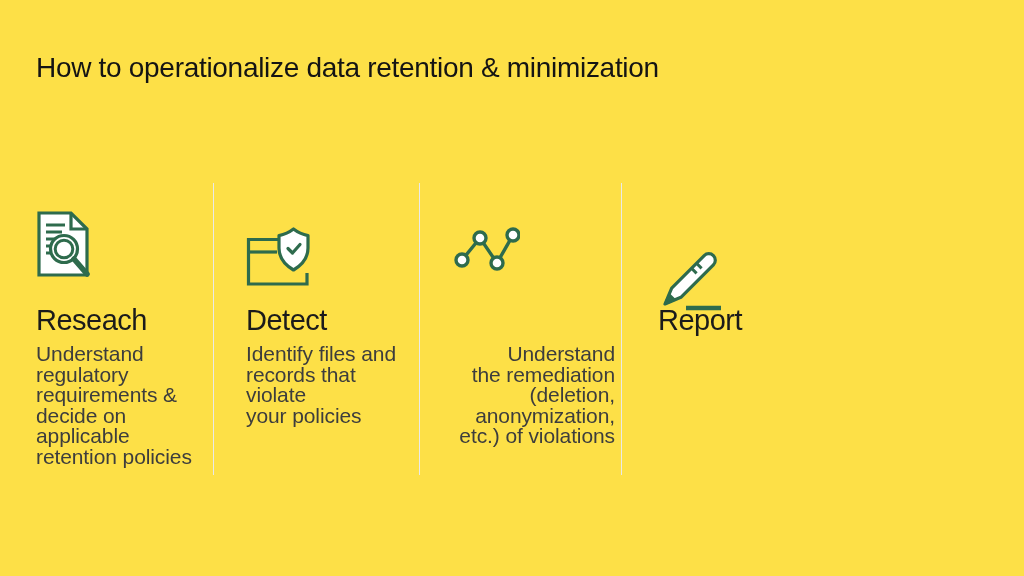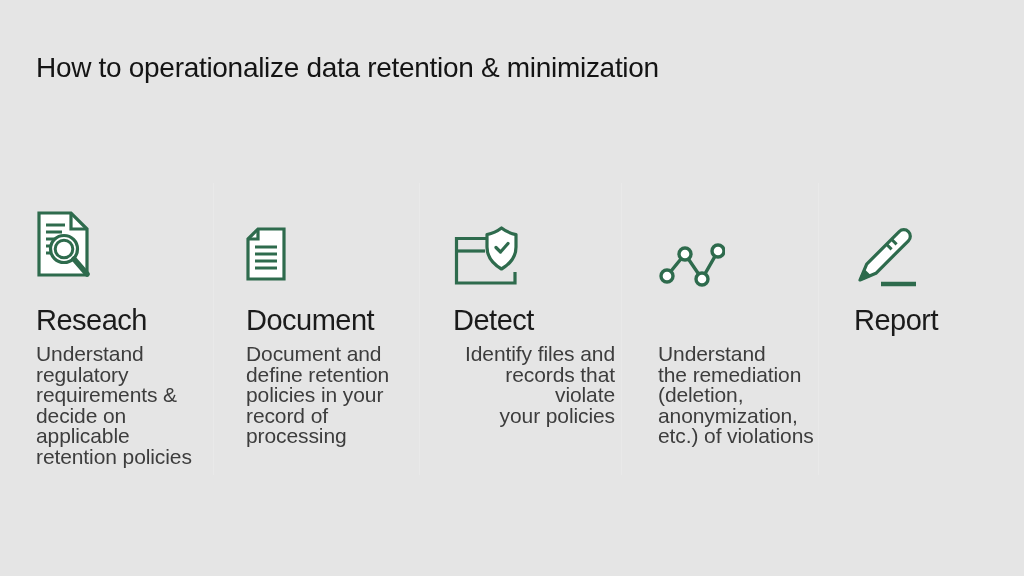--- a/index.html
+++ b/index.html
@@ -1,17 +1,17 @@
 <!DOCTYPE html>
 <html><head>
 <meta charset="utf-8">
 <style>
   html,body{margin:0;padding:0;background:#ffffff;}
   .canvas{
-    position:relative;width:1024px;height:576px;background:#e5e5e5;overflow:hidden;
+    position:relative;width:1024px;height:576px;background:#fde047;overflow:hidden;
     font-family:"Liberation Sans", sans-serif;
   }
   .page-title{
     position:absolute;left:36px;top:50px;
     font-size:28px;line-height:36px;font-weight:400;
     color:#141414;letter-spacing:-0.3px;white-space:nowrap;
   }
   .steps{
     position:absolute;left:0;top:183px;width:1024px;height:292px;
     display:flex;flex-direction:row;
@@ -71,37 +71,20 @@
         </svg>
       </div>
       <div class="step-heading">Reseach</div>
       <div class="step-body">Understand
 regulatory
 requirements &amp;
 decide on applicable
 retention policies</div>
     </div>
 
-    <div class="step">
-      <div class="icon-wrap">
-        <svg width="40" height="54" viewBox="0 0 40 54" fill="none">
-          <path d="M12 2 H38 V52 H2 V12 Z" fill="#ffffff" stroke="#2E6B4D" stroke-width="3.2"></path>
-          <path d="M12 2 V12 H2" fill="none" stroke="#2E6B4D" stroke-width="3.2"></path>
-          <path d="M9 20 H31" stroke="#2E6B4D" stroke-width="3"></path>
-          <path d="M9 27 H31" stroke="#2E6B4D" stroke-width="3"></path>
-          <path d="M9 34 H31" stroke="#2E6B4D" stroke-width="3"></path>
-          <path d="M9 41 H31" stroke="#2E6B4D" stroke-width="3"></path>
-        </svg>
-      </div>
-      <div class="step-heading">Document</div>
-      <div class="step-body">Document and
-define retention
-policies in your
-record of processing</div>
-    </div>
 
     <div class="step">
       <div class="icon-wrap">
         <svg width="64" height="60" viewBox="0 0 64 60" fill="none">
           <path d="M34 12.5 L2.5 12.5 L2.5 57 L61 57 L61 46" fill="none" stroke="#2E6B4D" stroke-width="3.2"></path>
           <path d="M2.5 25 H31" stroke="#2E6B4D" stroke-width="3.2"></path>
           <path d="M47.5 2 C43 5.5 38 7.6 33 8.6 V21 C33 31 39 38 47.5 43 C56 38 62 31 62 21 V8.6 C57 7.6 52 5.5 47.5 2 Z" fill="#ffffff" stroke="#2E6B4D" stroke-width="3.2" stroke-linejoin="round"></path>
           <path d="M42 21.5 L46.5 26 L54 17.5" fill="none" stroke="#2E6B4D" stroke-width="3.2" stroke-linecap="round" stroke-linejoin="round"></path>
         </svg>
       </div>

